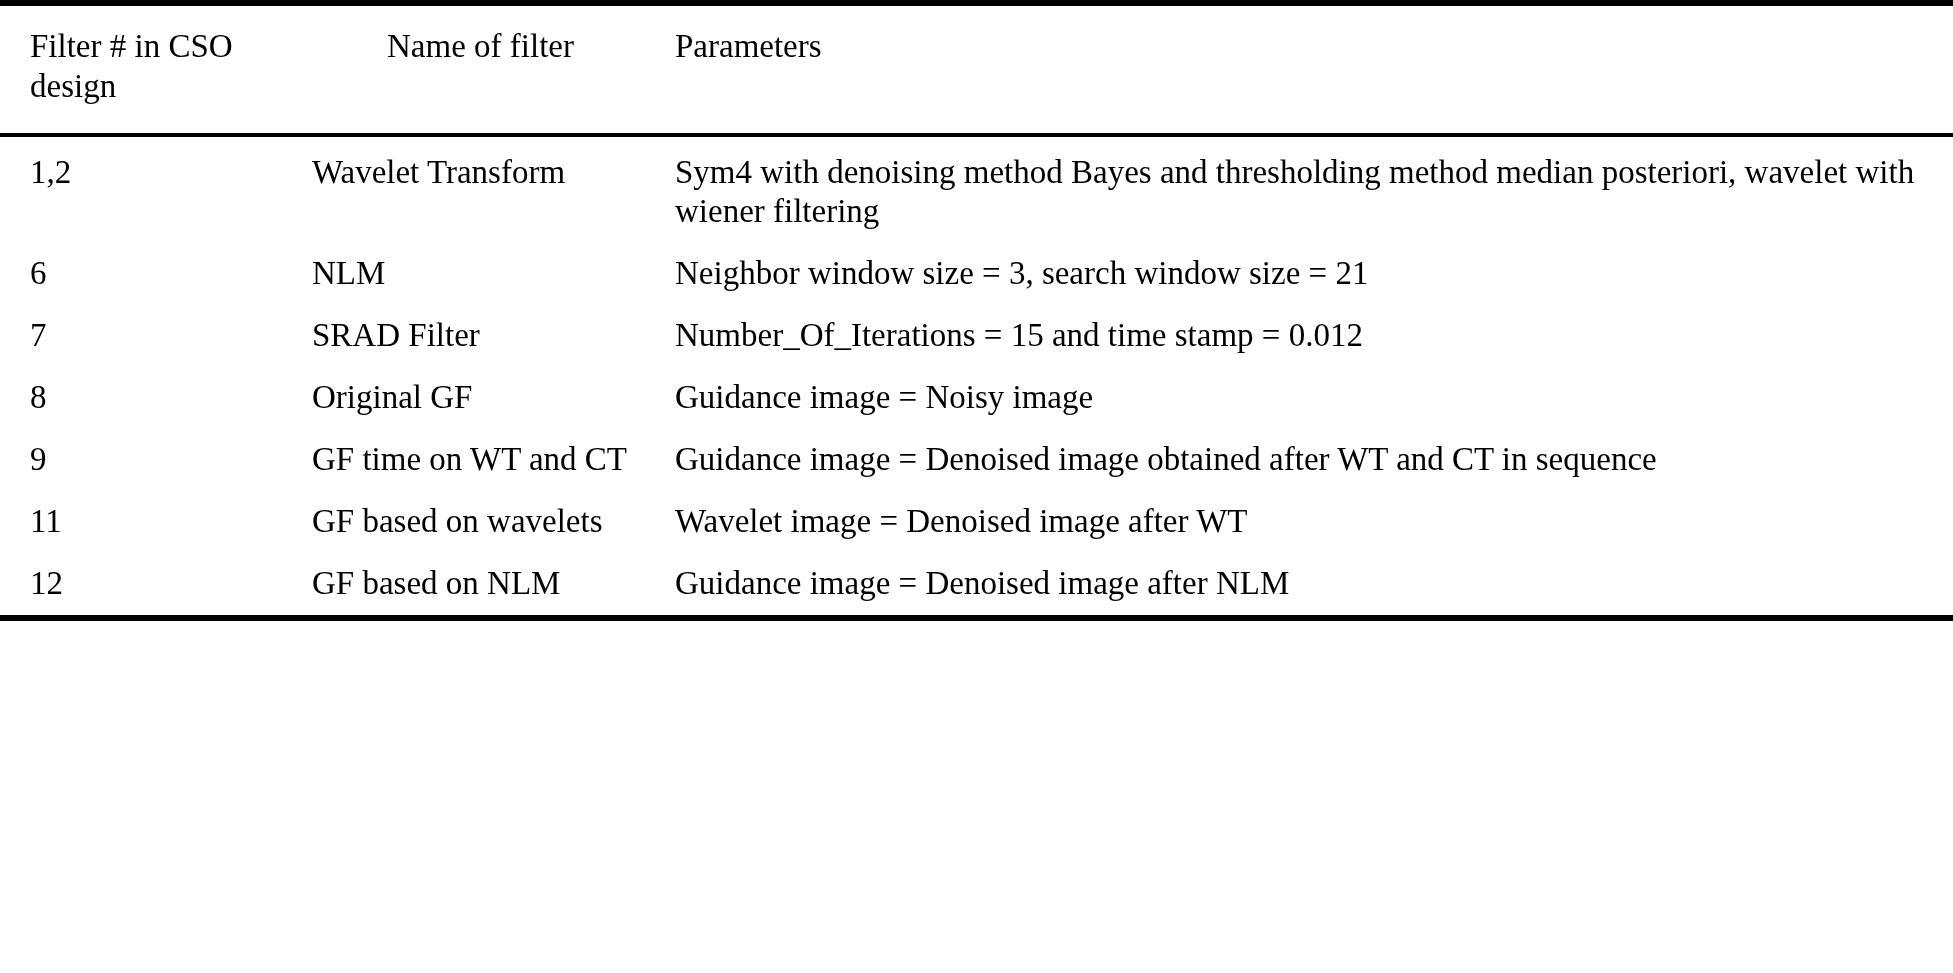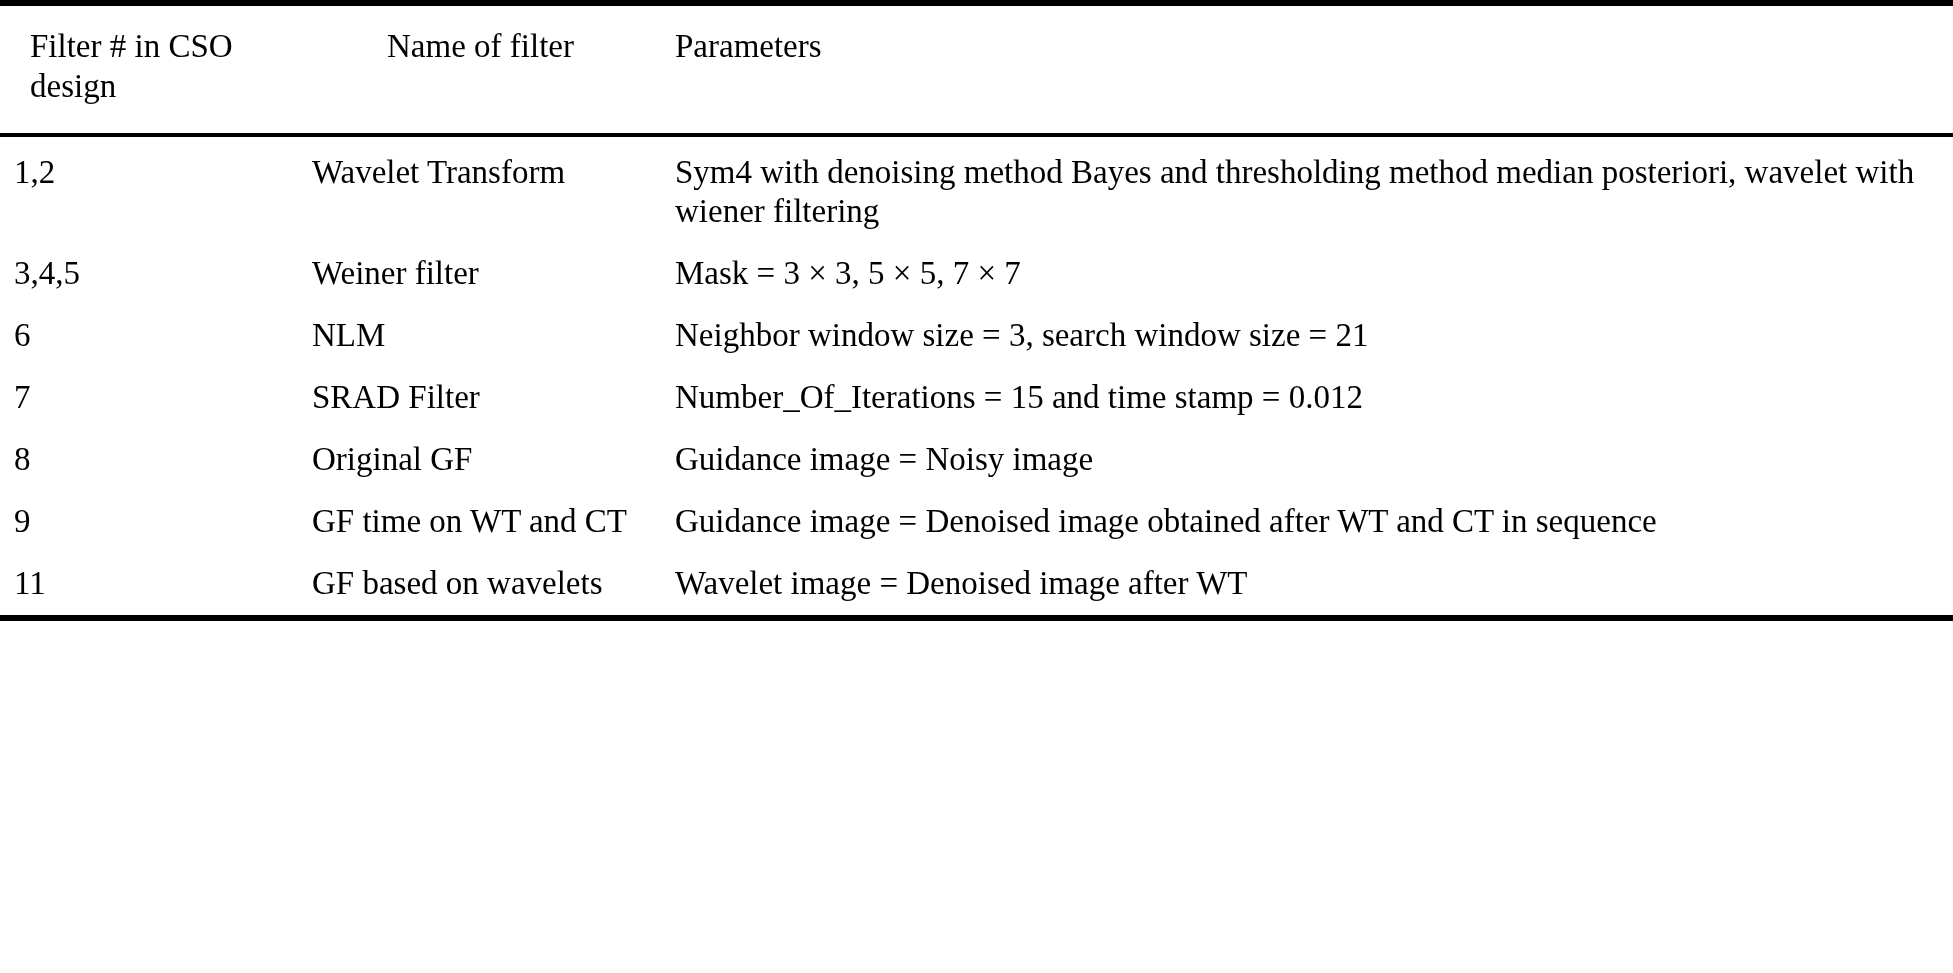--- a/index.html
+++ b/index.html
@@ -58,21 +58,21 @@
     border-top: 4px solid #000000;
   }
 
   tbody td {
     text-align: left;
     vertical-align: top;
     padding: 11px 16px 11px 0;
     font-size: 33px;
     line-height: 1.21;
   }
-  tbody td.c1 { padding-left: 14px; }
+  tbody td.c1 { padding-left: 30px; }
   tbody td.c2 { padding-left: 2px; padding-right: 4px; }
   tbody td.c3 { padding-left: 10px; padding-right: 20px; }
 
   tbody tr.first-body td { padding-top: 16px; }
 
   
   tr.rule-bot-row td {
     padding: 0;
     height: 0;
     border-top: 6px solid #000000;
@@ -104,25 +104,20 @@
       </tr>
     </thead>
 
     <tbody>
       <tr class="first-body">
         <td class="c1">1,2</td>
         <td class="c2">Wavelet Transform</td>
         <td class="c3">Sym4 with denoising method Bayes and thresholding method median posteriori, wavelet with wiener filtering</td>
       </tr>
       <tr>
-        <td class="c1">3,4,5</td>
-        <td class="c2">Weiner filter</td>
-        <td class="c3 nowrap">Mask = 3 × 3, 5 × 5, 7 × 7</td>
-      </tr>
-      <tr>
         <td class="c1">6</td>
         <td class="c2">NLM</td>
         <td class="c3 nowrap">Neighbor window size = 3, search window size = 21</td>
       </tr>
       <tr>
         <td class="c1">7</td>
         <td class="c2">SRAD Filter</td>
         <td class="c3 nowrap">Number_Of_Iterations = 15 and time stamp = 0.012</td>
       </tr>
       <tr>
@@ -133,18 +128,23 @@
       <tr>
         <td class="c1">9</td>
         <td class="c2">GF time on WT and CT</td>
         <td class="c3">Guidance image = Denoised image obtained after WT and CT in sequence</td>
       </tr>
       <tr>
         <td class="c1">11</td>
         <td class="c2">GF based on wavelets</td>
         <td class="c3 nowrap">Wavelet image = Denoised image after WT</td>
       </tr>
+      <tr>
+        <td class="c1">12</td>
+        <td class="c2 nowrap">GF based on NLM</td>
+        <td class="c3 nowrap">Guidance image = Denoised image after NLM</td>
+      </tr>
       <tr class="rule-bot-row">
         <td colspan="3"></td>
       </tr>
     </tbody>
   </table>
 </div>
 
 </body></html>

